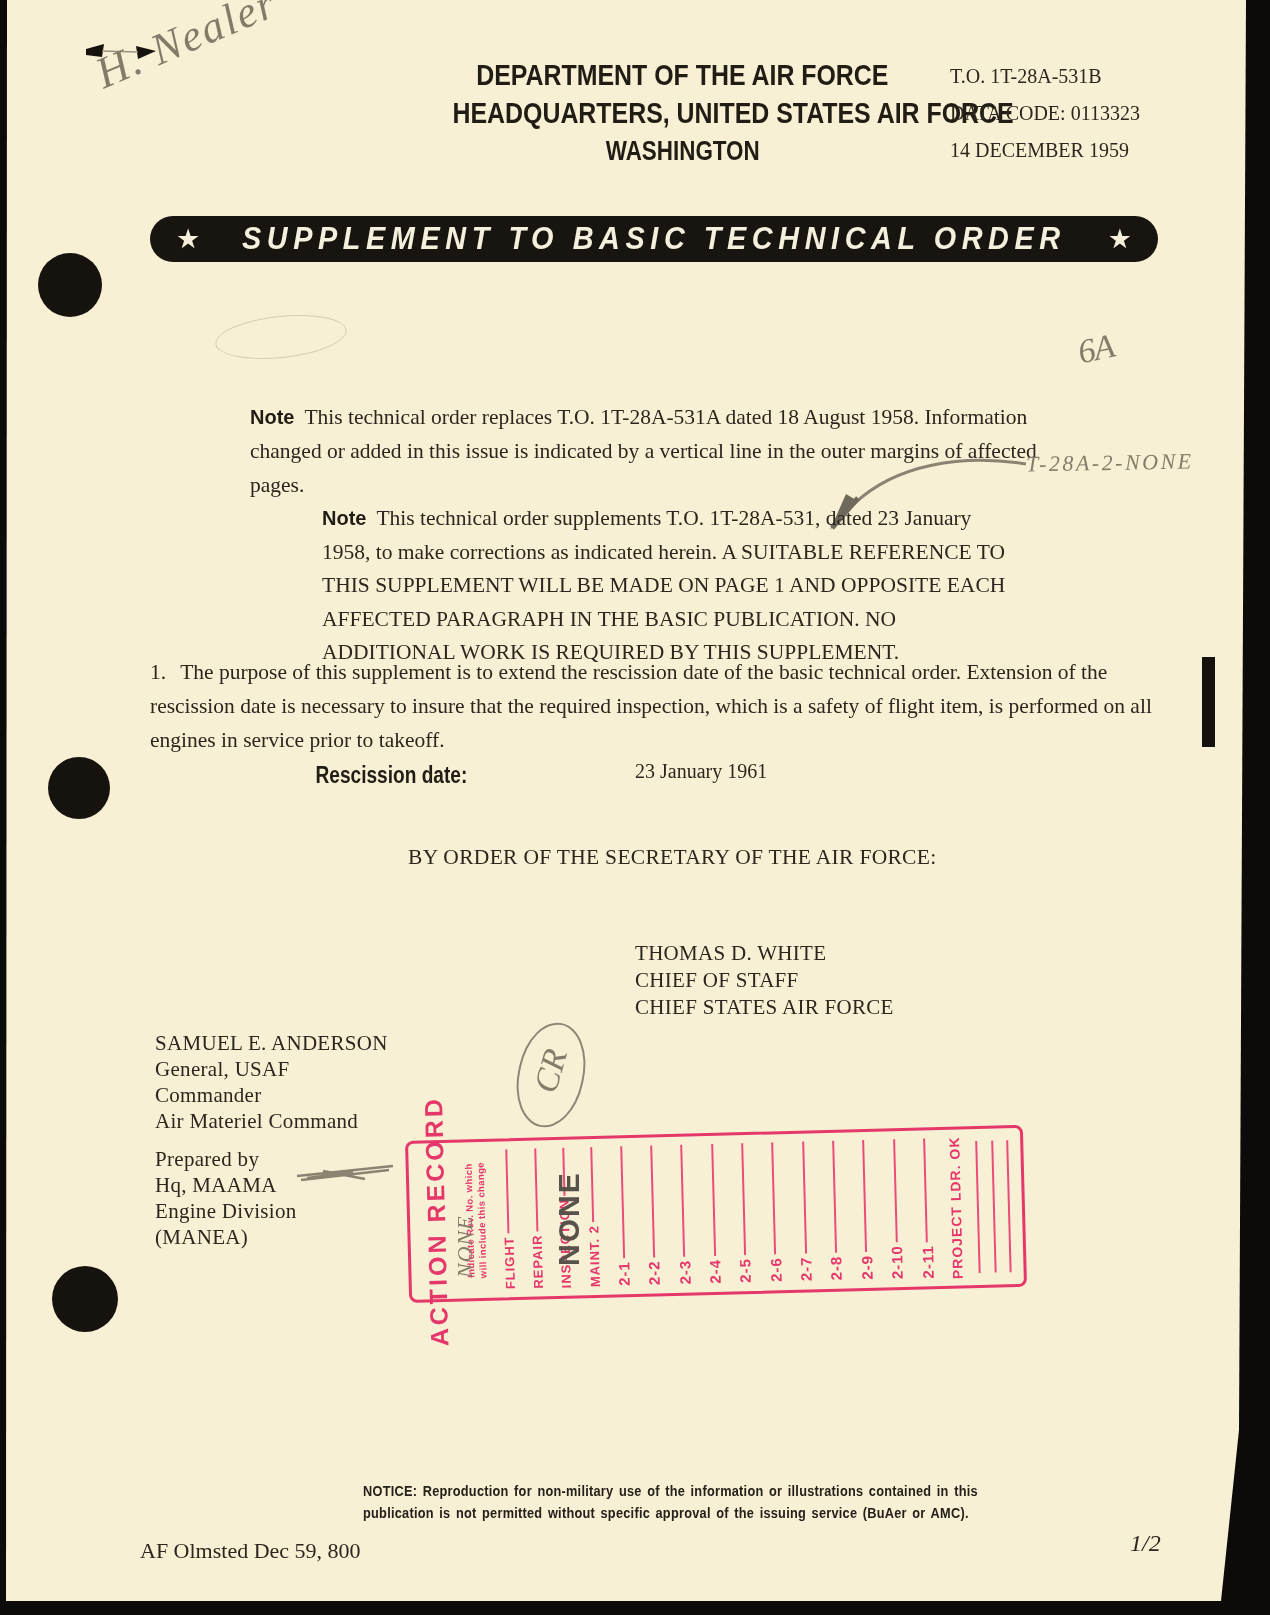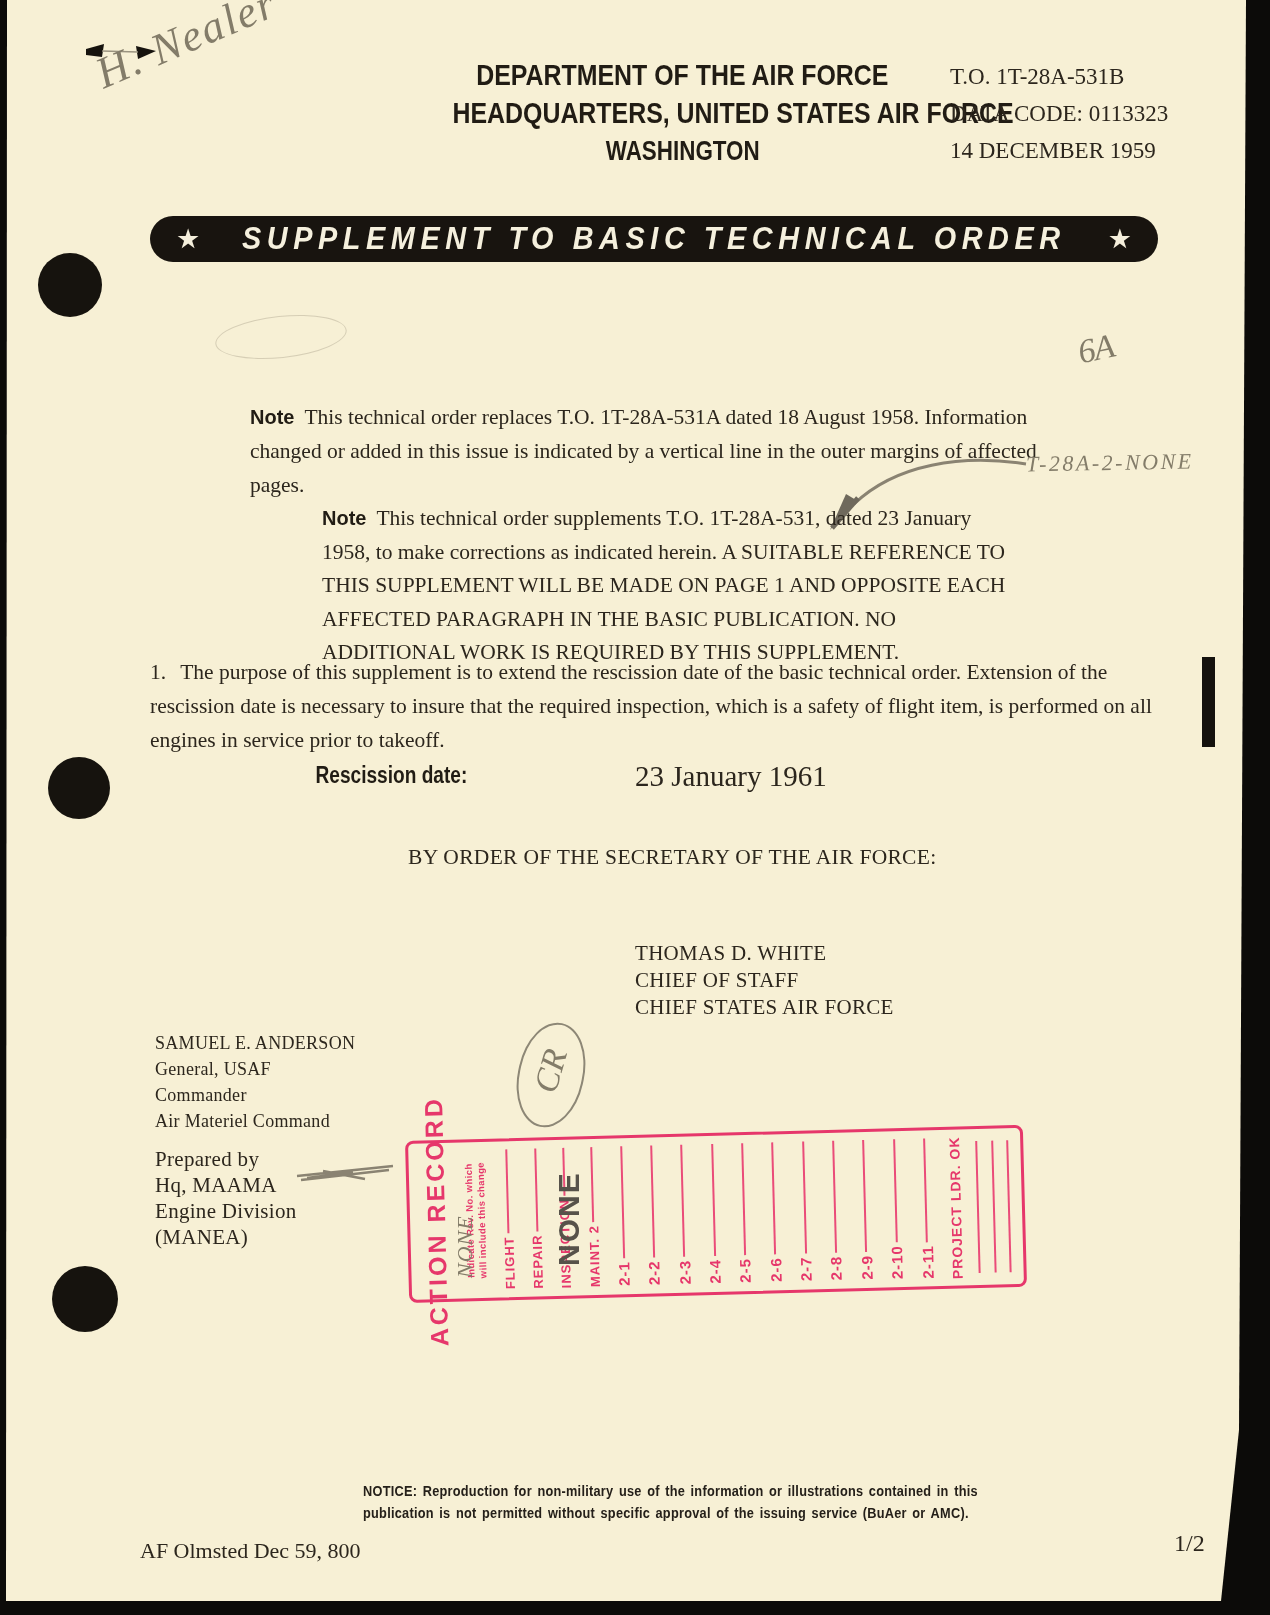--- a/index.html
+++ b/index.html
@@ -52,21 +52,21 @@
   </svg>
 
   <div class="abs pencil" style="left:88px;top:52px;font-size:44px;transform:rotate(-23deg);transform-origin:left top;letter-spacing:2px;">H. Nealer</div>
 
   <div class="abs cond" style="left:395px;top:56px;width:575px;text-align:center;font-size:30px;line-height:38px;">
     <div><span class="condx">DEPARTMENT OF THE AIR FORCE</span></div>
     <div><span class="condx">HEADQUARTERS, UNITED STATES AIR FORCE</span></div>
     <div style="font-size:27px;"><span class="condx">WASHINGTON</span></div>
   </div>
 
-  <div class="abs serif" style="left:950px;top:58px;font-size:23px;line-height:37px;">
+  <div class="abs serif" style="left:950px;top:58px;font-size:20px;line-height:37px;">
     <div>T.O. 1T-28A-531B</div>
     <div>DATA CODE:  0113323</div>
     <div>14 DECEMBER 1959</div>
   </div>
 
   <div class="abs banner" style="left:150px;top:216px;width:1008px;height:46px;">
     <span class="star">★</span>
     <span class="btxt">SUPPLEMENT TO BASIC TECHNICAL ORDER</span>
     <span class="star">★</span>
   </div>
@@ -93,31 +93,31 @@
 
   <div class="abs serif" style="left:150px;top:655px;width:1022px;font-size:21.5px;line-height:34px;">
     <span style="padding-right:14px;">1.</span><span>The purpose of this supplement is to extend the rescission date of the basic technical order.  Extension of the rescission date is necessary to insure that the required inspection, which is a safety of flight item, is performed on all engines in service prior to takeoff.</span>
   </div>
 
   <div class="abs" style="left:1202px;top:657px;width:13px;height:90px;background:#15120e;"></div>
 
   <div class="abs cond" style="left:300px;top:762px;font-size:23px;">
     <span class="condx">Rescission date:</span>
   </div>
-  <div class="abs serif" style="left:635px;top:760px;font-size:29px;">23 January 1961</div>
+  <div class="abs serif" style="left:635px;top:760px;font-size:20px;">23 January 1961</div>
 
   <div class="abs serif" style="left:408px;top:845px;font-size:21.5px;letter-spacing:0.3px;">BY ORDER OF THE SECRETARY OF THE AIR FORCE:</div>
 
   <div class="abs serif" style="left:635px;top:940px;font-size:21px;line-height:27px;letter-spacing:0.3px;">
     <div>THOMAS D. WHITE</div>
     <div>CHIEF OF STAFF</div>
     <div>CHIEF STATES AIR FORCE</div>
   </div>
 
-  <div class="abs serif" style="left:155px;top:1030px;font-size:18px;line-height:26px;letter-spacing:0.3px;">
+  <div class="abs serif" style="left:155px;top:1030px;font-size:21px;line-height:26px;letter-spacing:0.3px;">
     <div>SAMUEL E. ANDERSON</div>
     <div>General, USAF</div>
     <div>Commander</div>
     <div>Air Materiel Command</div>
   </div>
 
   <div class="abs serif" style="left:155px;top:1146px;font-size:21px;line-height:26px;letter-spacing:0.3px;">
     <div>Prepared by</div>
     <div>Hq, MAAMA</div>
     <div>Engine Division</div>
@@ -212,14 +212,14 @@
 
   <div class="abs vtext" style="left:552px;top:1126px;height:140px;font-size:30px;letter-spacing:2px;color:#57524a;
        font-family:'Liberation Sans',sans-serif;font-weight:600;">NONE</div>
 
   <div class="abs" style="left:363px;top:1482px;">
     <div><span class="noticeline">NOTICE:  Reproduction for non-military use of the information or illustrations contained in this</span></div>
     <div style="margin-top:4px;"><span class="noticeline">publication is not permitted without specific approval of the issuing service (BuAer or AMC).</span></div>
   </div>
 
   <div class="abs serif" style="left:140px;top:1538px;font-size:22px;">AF Olmsted Dec 59, 800</div>
-  <div class="abs serif" style="left:1174px;top:1530px;font-size:24px;">1/2</div>
+  <div class="abs serif" style="left:1130px;top:1530px;font-size:24px;font-style:italic;">1/2</div>
 </div>
 
 </body></html>

